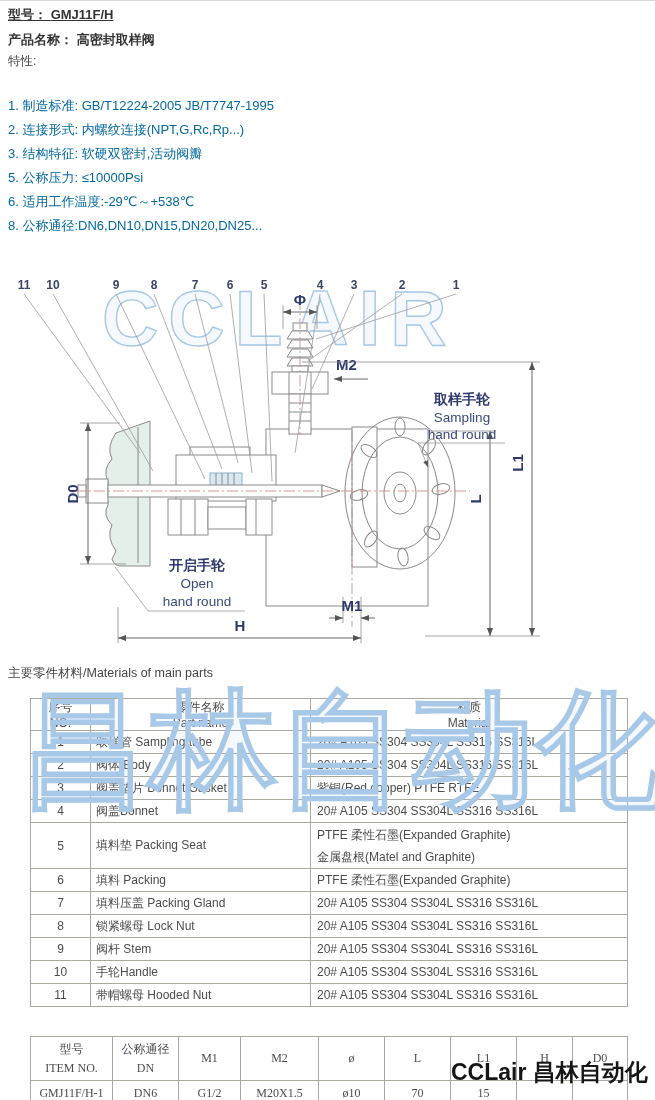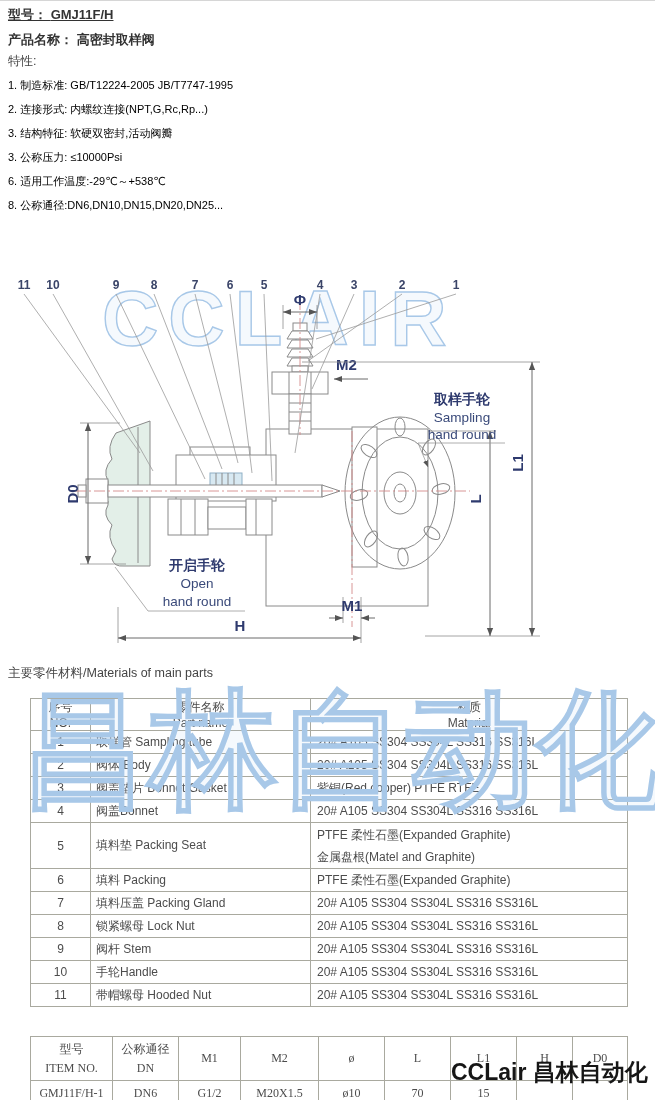--- a/index.html
+++ b/index.html
@@ -6,21 +6,21 @@
   html,body { background:#fff; }
   body {
     width:655px; height:1100px; position:relative; overflow:hidden;
     font-family:"Liberation Sans","DejaVu Sans",sans-serif;
     color:#4c4c4c; border-top:1px solid #d6d6d6;
   }
   .hdr { position:absolute; left:8px; font-weight:bold; color:#333; font-size:13px; }
   .hdr1 { top:5px;text-decoration:underline; }
   .hdr2 { top:30px; }
   .hdr3 { top:52px; font-weight:normal; color:#444; font-size:12.5px; }
-  .features { position:absolute; left:8px; top:72px; list-style:none; font-size:11px; color:#000000; }
+  .features { position:absolute; left:8px; top:93px; list-style:none; font-size:13px; color:#0369a1; }
   .features li { line-height:24px; height:24px; white-space:nowrap; }
 
   
   .wm-outline {
     position:absolute; font-weight:bold; pointer-events:none; white-space:nowrap;
     color:rgba(176,204,236,0.12);
     -webkit-text-stroke:1.4px #a8c8e8;
   }
   .wm-cclair { left:102px; top:272px; font-size:78px; letter-spacing:10px; z-index:1; }
   .wm-cjk   { left:20px; top:664px; font-size:128px; letter-spacing:1px; z-index:6; }
@@ -66,21 +66,21 @@
 <body>
 
 <div class="hdr hdr1"><span>型号：</span> <span>GMJ11F/H</span></div>
 <div class="hdr hdr2"><span>产品名称：</span> <span>高密封取样阀</span></div>
 <div class="hdr hdr3">特性:</div>
 
 <ul class="features">
   <li>1. 制造标准: GB/T12224-2005 JB/T7747-1995</li>
   <li>2. 连接形式: 内螺纹连接(NPT,G,Rc,Rp...)</li>
   <li>3. 结构特征: 软硬双密封,活动阀瓣</li>
-  <li>3. 公称压力: ≤10000Psi</li>
+  <li>5. 公称压力: ≤10000Psi</li>
   <li>6. 适用工作温度:-29℃～+538℃</li>
   <li>8. 公称通径:DN6,DN10,DN15,DN20,DN25...</li>
 </ul>
 
 <div class="wm-outline wm-cclair">CCLAIR</div>
 
 <svg class="diagram" viewBox="0 0 655 396" xmlns="http://www.w3.org/2000/svg">
   <defs>
     <marker id="ar" viewBox="0 0 10 10" refX="9" refY="5" markerWidth="9" markerHeight="9" orient="auto-start-reverse">
       <path d="M0,1.5 L9,5 L0,8.5 z" fill="#555"></path>

